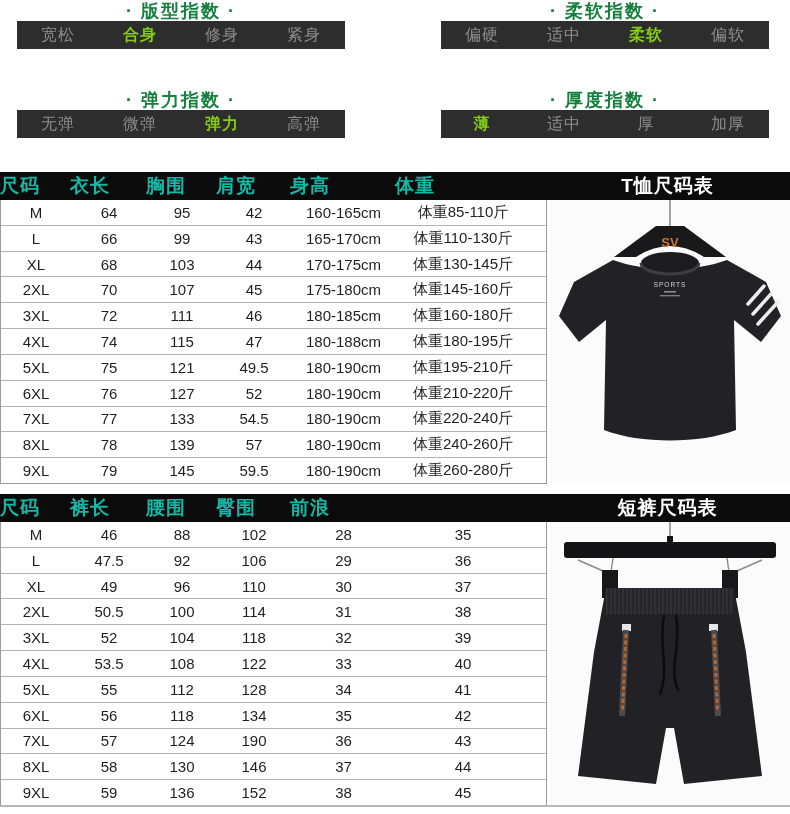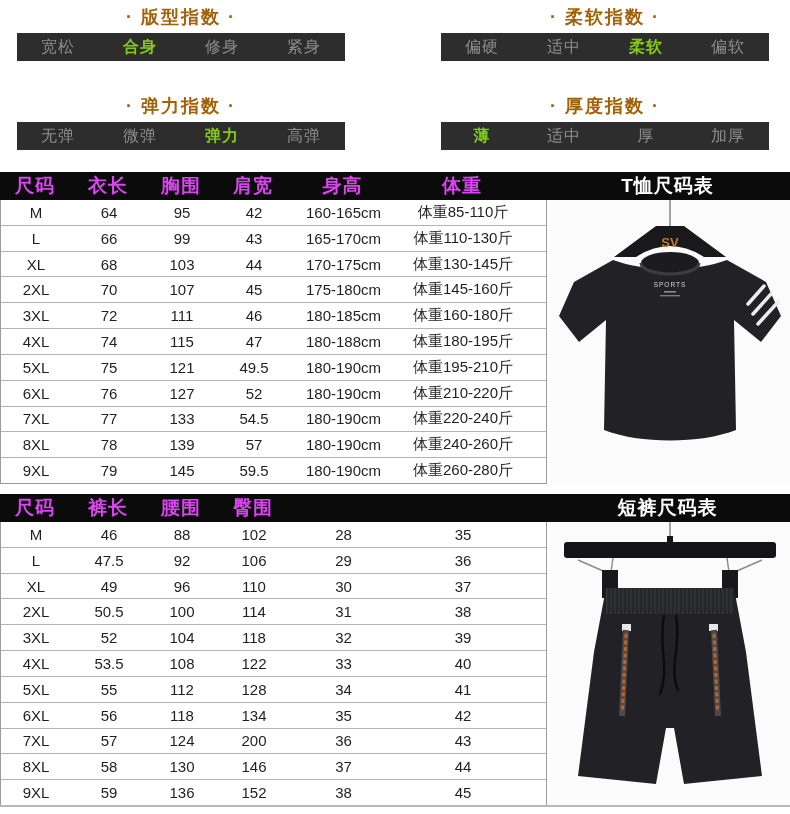--- a/index.html
+++ b/index.html
@@ -1,31 +1,31 @@
 <!DOCTYPE html>
 <html><head>
 <meta charset="utf-8">
 <style>
   html,body{margin:0;padding:0;background:#ffffff;}
   body{font-family:"Liberation Sans","DejaVu Sans",sans-serif;}
   .canvas{position:relative;width:790px;height:814px;background:#ffffff;overflow:hidden;}
 
   
   .index-block{position:absolute;width:328px;}
-  .index-title{height:33px;display:flex;align-items:center;justify-content:center;
-    font-size:18px;font-weight:700;color:#a16207;letter-spacing:2px;}
+  .index-title{height:21px;display:flex;align-items:center;justify-content:center;
+    font-size:18px;font-weight:700;color:#15803d;letter-spacing:2px;}
   .index-bar{height:28px;background:#2d2d2d;display:flex;align-items:center;}
   .opt{flex:1;text-align:center;font-size:16px;color:#8d8d8d;letter-spacing:1px;}
   .opt.sel{color:#84cc16;font-weight:700;}
 
   
   .size-table{position:absolute;left:0;width:790px;}
   .thead{position:relative;height:28px;background:#0b0b0b;display:flex;align-items:center;}
   .hcells{display:flex;width:545px;}
-  .hcell{text-align:center;color:#d946ef;font-weight:700;font-size:19px;letter-spacing:1px;}
+  .hcell{color:#14b8a6;font-weight:700;font-size:19px;letter-spacing:1px;}
   .photo-label{position:absolute;left:545px;right:0;top:0;height:28px;display:flex;
     align-items:center;justify-content:center;color:#ffffff;font-weight:700;font-size:19px;letter-spacing:1px;}
   .tbody{position:absolute;top:28px;left:0;width:545px;border:1px solid #9b9b9b;border-top:none;
     display:flex;flex-direction:column;background:#ffffff;}
   .trow{flex:1;display:flex;align-items:center;border-top:1px solid #b3b3b3;}
   .trow:first-child{border-top:none;}
   .tcell{text-align:center;font-size:15px;color:#1f1f1f;}
   .c0{width:70px;}.c1{width:76px;}.c2{width:70px;}.c3{width:74px;}
   .c4{width:105px;}.c5{width:150px;padding-right:16px;box-sizing:border-box;}
   .photo{position:absolute;top:28px;left:550px;width:240px;background:#0f766e;}
@@ -203,20 +203,21 @@
     </div>
   </section>
 
   <section class="size-table" style="top:494px;">
     <div class="thead">
       <div class="hcells">
           <div class="hcell c0">尺码</div>
           <div class="hcell c1">裤长</div>
           <div class="hcell c2">腰围</div>
           <div class="hcell c3">臀围</div>
+          <div class="hcell c4">前浪</div>
         </div>
       <div class="photo-label">短裤尺码表</div>
     </div>
     <div class="tbody" style="height:283px;">
         <div class="trow">
           <div class="tcell c0">M</div>
           <div class="tcell c1">46</div>
           <div class="tcell c2">88</div>
           <div class="tcell c3">102</div>
           <div class="tcell c4">28</div>
@@ -275,21 +276,21 @@
           <div class="tcell c1">56</div>
           <div class="tcell c2">118</div>
           <div class="tcell c3">134</div>
           <div class="tcell c4">35</div>
           <div class="tcell c5">42</div>
         </div>
         <div class="trow">
           <div class="tcell c0">7XL</div>
           <div class="tcell c1">57</div>
           <div class="tcell c2">124</div>
-          <div class="tcell c3">200</div>
+          <div class="tcell c3">190</div>
           <div class="tcell c4">36</div>
           <div class="tcell c5">43</div>
         </div>
         <div class="trow">
           <div class="tcell c0">8XL</div>
           <div class="tcell c1">58</div>
           <div class="tcell c2">130</div>
           <div class="tcell c3">146</div>
           <div class="tcell c4">37</div>
           <div class="tcell c5">44</div>

